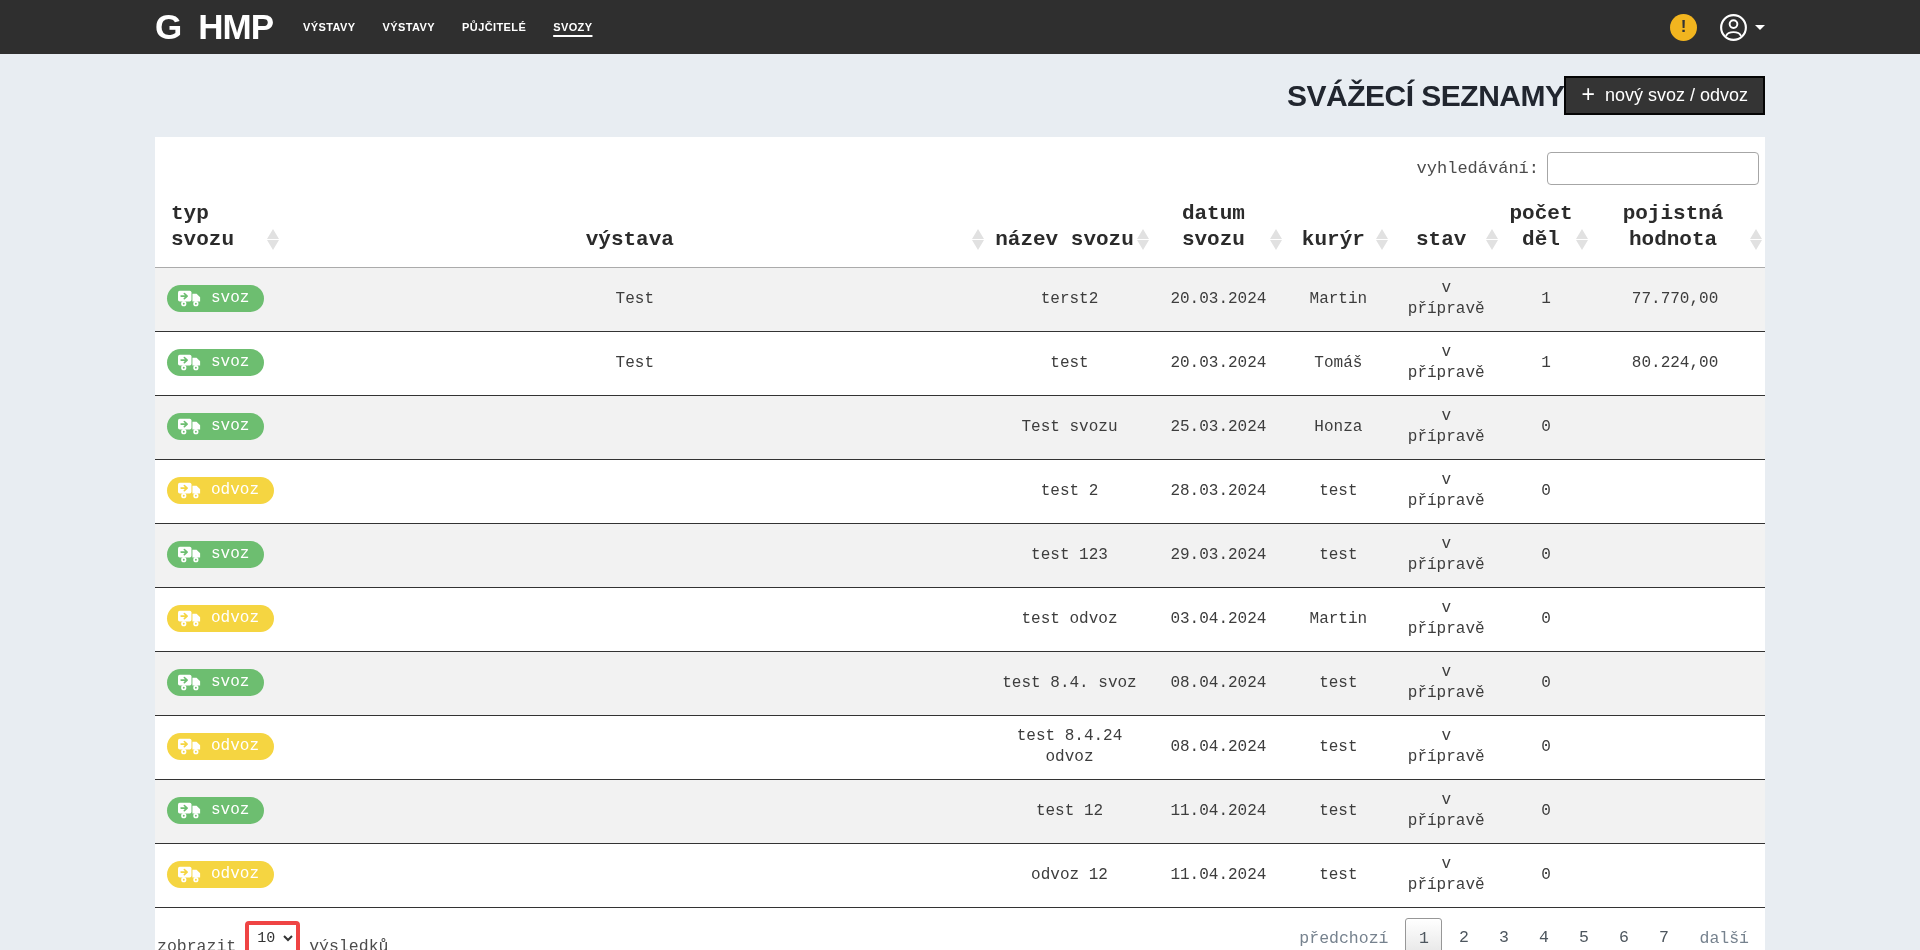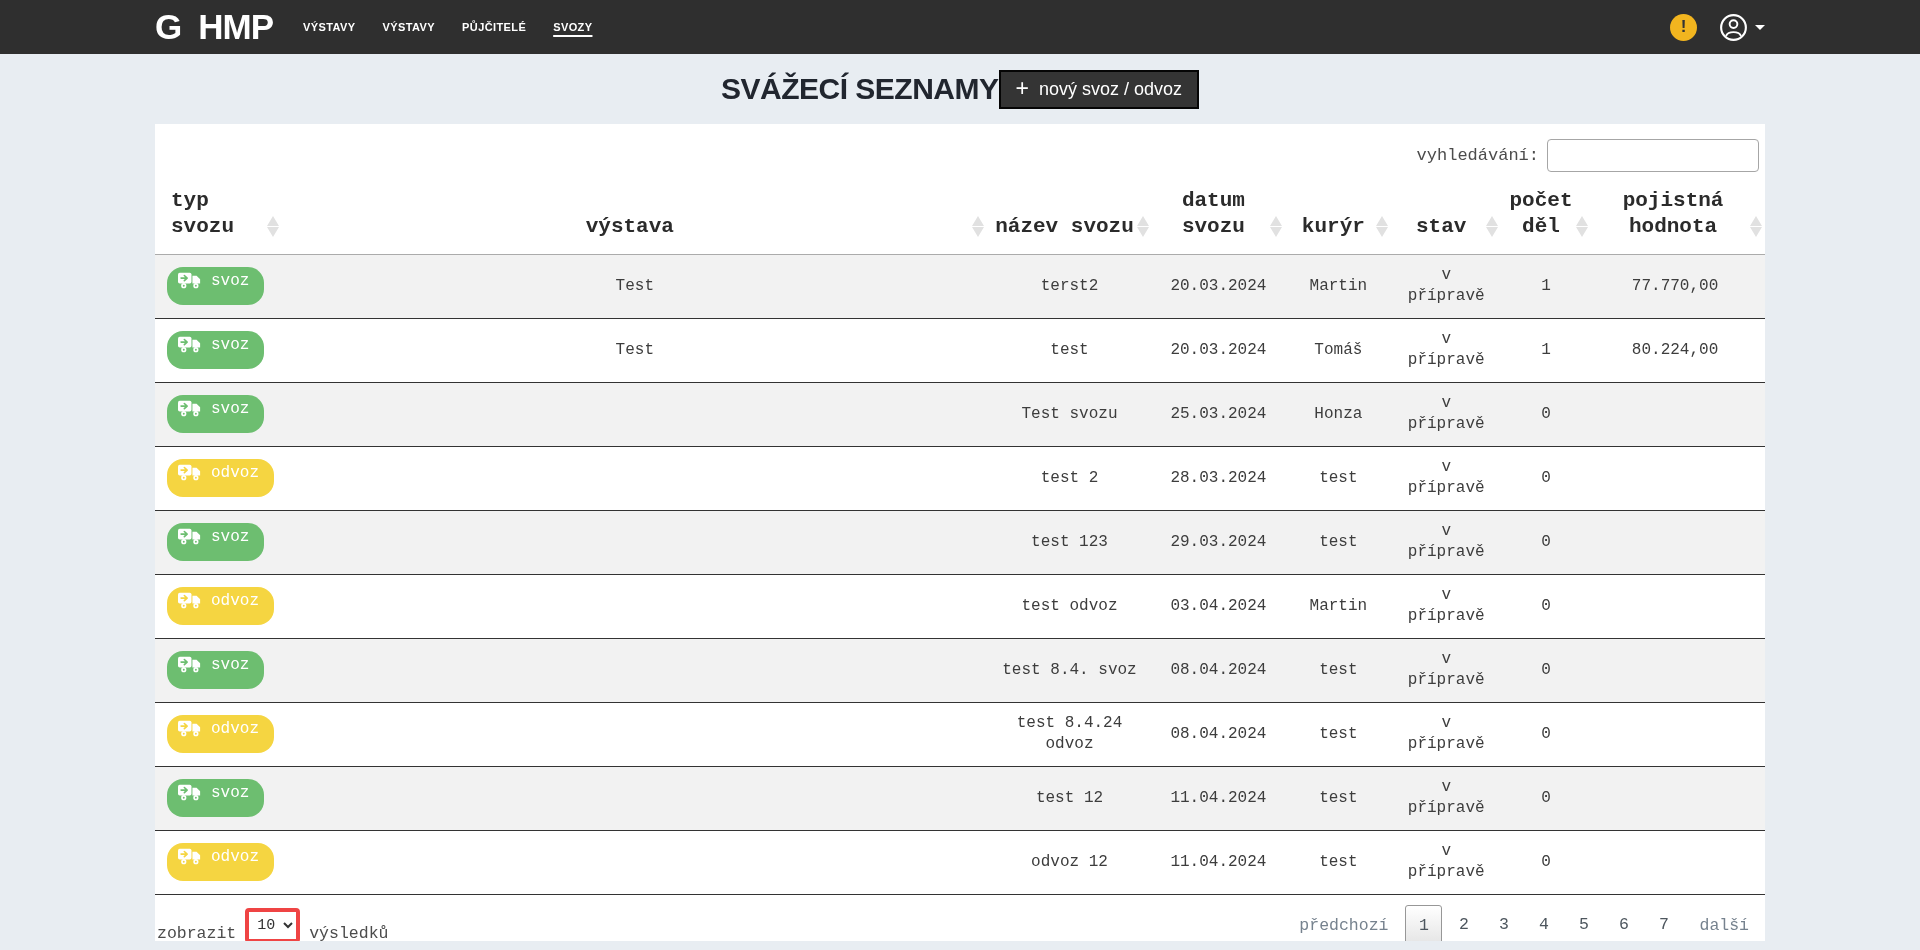--- a/index.html
+++ b/index.html
@@ -20,21 +20,21 @@
   .nav-menu { display:flex; gap:27px; margin:0; padding:0; list-style:none; }
   .nav-item { color:#fff; font-weight:700; font-size:11px; letter-spacing:.4px; cursor:pointer; }
   .nav-item.active span { text-decoration:underline; text-underline-offset:4px; text-decoration-thickness:1.5px; }
   .nav-right { margin-left:auto; display:flex; align-items:center; gap:22px; }
   .warn-icon { width:27px; height:27px; border-radius:50%; background:#f2b51f; color:#343434;
     font-weight:800; font-size:17px; display:flex; align-items:center; justify-content:center; cursor:pointer; }
   .user-wrap { display:flex; align-items:center; gap:7px; cursor:pointer; }
   .caret-down { width:0; height:0; border-left:5px solid transparent; border-right:5px solid transparent; border-top:5px solid #fff; }
 
   
-  .title-row { display:flex; align-items:center; justify-content:center; height:70px; }
+  .title-row { display:flex; align-items:center; justify-content:flex-end; height:83px; }
   .page-title { margin:0; font-size:30px; font-weight:800; letter-spacing:-.5px; color:#21262f; }
   .new-btn { display:flex; align-items:center; gap:10px; background:#343434; color:#fff;
     border:2px solid #050505; padding:7px 15px; font-family:inherit; font-size:18px; cursor:pointer; }
   .new-btn .plus { font-size:23px; font-weight:400; line-height:1; margin-top:-2px; }
 
   
   .card { background:#ffffff; height:817px; overflow:hidden;font-family:Liberation Mono, monospace; }
   .search-row { display:flex; justify-content:flex-end; align-items:center; gap:8px;
     padding:15px 6px 8px 0; font-size:17px; color:#4c4c4c; }
   .search-input { width:212px; height:33px; border:1px solid #a6a6a6; border-radius:4px;
@@ -50,21 +50,21 @@
   .tri-up { width:0; height:0; border-left:6px solid transparent; border-right:6px solid transparent; border-bottom:10px solid #e1e1e1; }
   .tri-down { width:0; height:0; border-left:6px solid transparent; border-right:6px solid transparent; border-top:10px solid #e1e1e1; margin-top:1px; }
 
   td { height:64px; border-bottom:1px solid #333; text-align:center; font-size:16px; color:#3d3d3d;
     padding:0 4px; line-height:1.3; }
   tr.odd td { background:#f2f2f2; }
   td.td-typ { text-align:left; padding-left:12px; }
   td.td-stav { white-space:pre-line; }
   td.td-num { text-align:center; padding-right:10px; }
 
-  .badge { display:inline-flex; align-items:center; gap:8px; padding:5px 15px 16px 11px;
+  .badge { display:inline-flex; align-items:center; gap:8px; padding:5px 15px 5px 11px;
     border-radius:16px; color:#fff; font-size:16px; line-height:1; }
   .badge-svoz  { background:#6dbe70; }
   .badge-odvoz { background:#f5d541; }
   .badge-svoz  .truck-arrow { stroke:#6dbe70; }
   .badge-odvoz .truck-arrow { stroke:#f5d541; }
   .badge-svoz  .truck-hub { fill:#6dbe70; }
   .badge-odvoz .truck-hub { fill:#f5d541; }
 
   
   .footer-row { display:flex; justify-content:space-between; align-items:center; padding:10px 2px 0 2px; }

